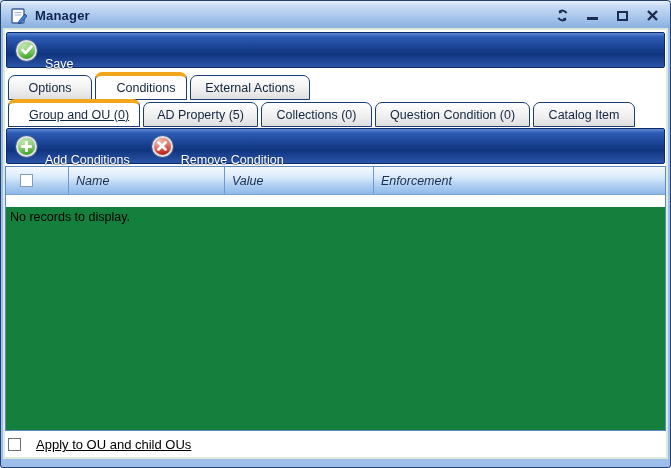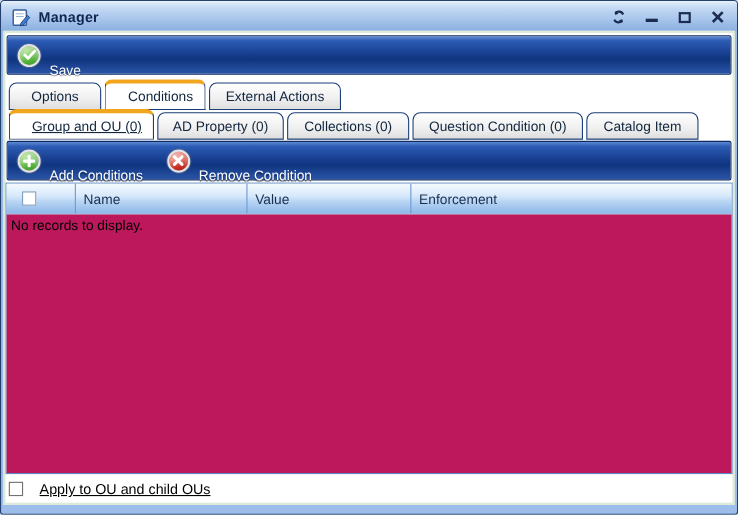--- a/index.html
+++ b/index.html
@@ -80,32 +80,33 @@
   .grid {
     position:absolute; left:0; right:0; top:136px; bottom:26px;
     border:1px solid #5d8ac2; background:#ffffff;
     display:flex; flex-direction:column;
   }
   .grid-header {
     height:28px; flex:0 0 28px; display:flex;
     background:linear-gradient(180deg,#f5fafe 0%,#d8e9fb 40%,#b6d3f3 62%,#8fb8e8 100%);
     border-bottom:1px solid #7aa3d6;
     color:#1c2f4f;
+    font-style:italic;
   }
   .gh-cell { display:flex; align-items:center; padding-left:7px; cursor:pointer; }
   .gh-cell + .gh-cell { border-left:1px solid #6d99d3; }
   .gh-check { flex:0 0 62px; padding-left:14px; }
   .gh-name { flex:0 0 156px; }
   .gh-value { flex:0 0 149px; }
   .gh-enf { flex:1 1 auto; }
   .checkbox {
     width:13px; height:13px; background:#ffffff;
     border:1px solid #7f9db9; display:inline-block;
   }
-  .grid-body { flex:1 1 auto; background:#be185d; }
+  .grid-body { flex:1 1 auto; background:#15803d;margin-top:12px; }
   .empty-msg { padding:3px 4px; color:#000; }
 
   
   .footer-row {
     position:absolute; left:3px; bottom:2px; height:21px;
     display:flex; align-items:center; gap:15px;text-decoration:underline;
   }
   .footer-row .checkbox { border:1px solid #6f6f6f; cursor:pointer; }
   .footer-label { font-size:13px; cursor:pointer; }
 
@@ -173,21 +174,21 @@
       <div class="tab t-w120">
         <span>External Actions</span>
       </div>
     </div>
 
     <div class="tabs-row tabs-secondary">
       <div class="tab active t-w131">
         <span>Group and OU (0)</span>
       </div>
       <div class="tab t-w115">
-        <span>AD Property (0)</span>
+        <span>AD Property (5)</span>
       </div>
       <div class="tab t-w111">
         <span>Collections (0)</span>
       </div>
       <div class="tab t-w155">
         <span>Question Condition (0)</span>
       </div>
       <div class="tab t-w102">
         <span>Catalog Item</span>
       </div>

